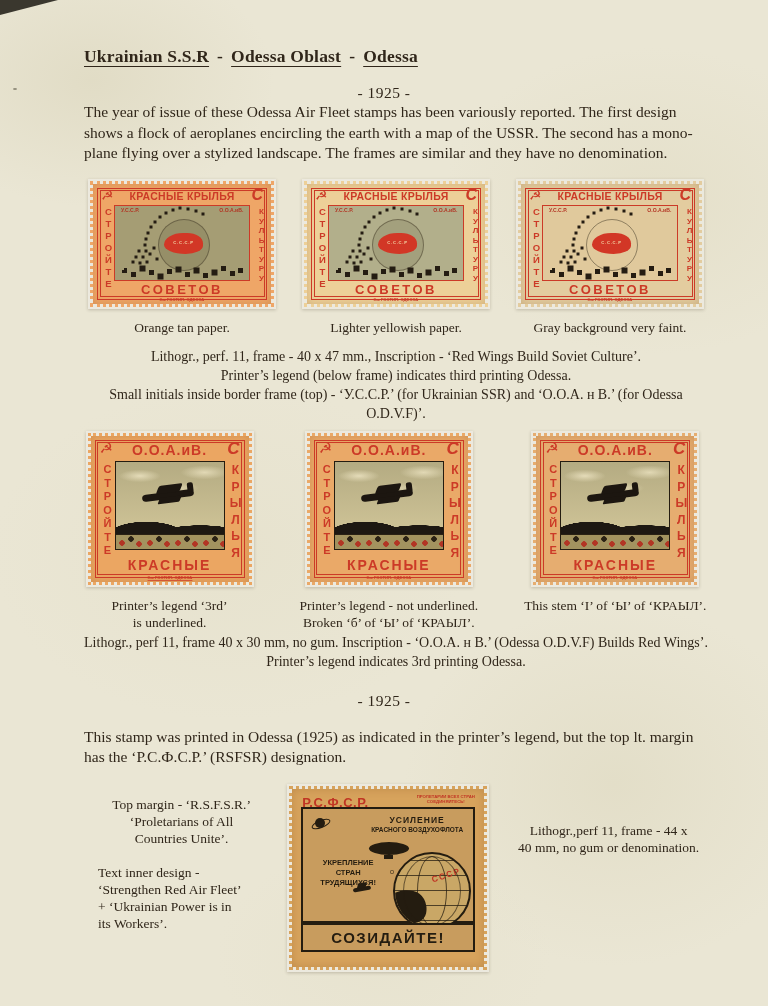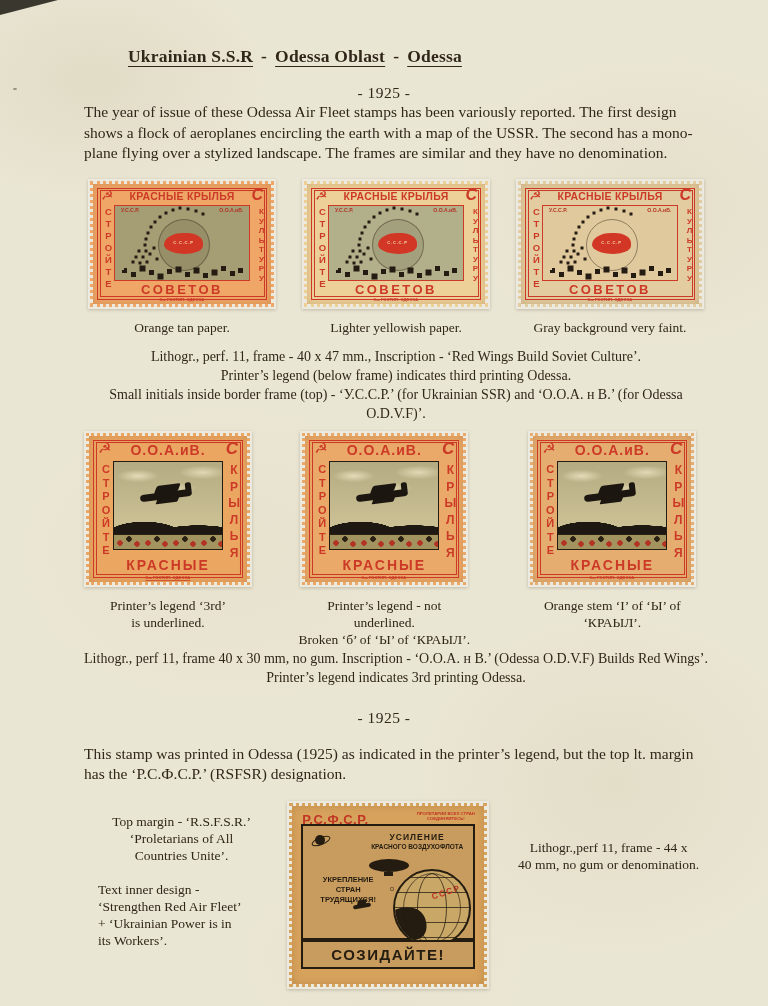--- a/index.html
+++ b/index.html
@@ -15,21 +15,21 @@
     font-family:"Liberation Serif", serif;
     color:#30261a;
   }
   .corner-shadow{position:absolute;top:0;left:0;width:58px;height:15px;
     background:#3a372e;clip-path:polygon(0 0,100% 0,0 100%);}
   .page-speck{position:absolute;top:88px;left:13px;width:4px;height:2px;background:rgba(90,85,70,.6);border-radius:50%;}
 
   .content{padding:46px 60px 0 84px;}
 
   
-  .title{font-size:17.5px;font-weight:bold;letter-spacing:.2px;margin-left:44px;}
+  .title{font-size:17.5px;font-weight:bold;letter-spacing:.2px;}
   .title .seg{text-decoration:underline;text-decoration-thickness:1.3px;text-underline-offset:3.5px;}
   .title .sep{padding:0 8px;}
   .year-heading{text-align:center;font-size:15.5px;margin-top:17px;letter-spacing:.5px;width:600px;}
   .para{font-size:15.5px;line-height:1.33;width:624px;white-space:pre-line;}
   .ml{white-space:pre-line;}
 
   
   .row{display:flex;justify-content:center;align-items:flex-start;width:624px;}
   .row1{gap:26px;margin-top:15px;}
   .row2{gap:46px;margin-top:8px;}
@@ -334,21 +334,21 @@
             <div class="vtext t2-right">КРЫЛЬЯ</div>
             <div class="t2-vig">
               <div class="t2-plane"></div>
               <div class="t2-hills"></div>
               <div class="t2-waves"></div>
             </div>
             <div class="t2-bot">КРАСНЫЕ</div>
             <div class="legend">3-я ГОСТИП. ОДЕССА</div>
           </div>
         </div>
-        <div class="caption ml">Orange stem ‘I’ of ‘Ы’ of ‘КРАЫЛ’.</div>
+        <div class="caption ml">This stem ‘I’ of ‘Ы’ of ‘КРАЫЛ’.</div>
       </div>
     </div>
 
     <div class="notes notes2">
       <div>Lithogr., perf 11, frame 40 x 30 mm, no gum.  Inscription  -  ‘О.О.А. н В.’ (Odessa O.D.V.F) Builds Red Wings’.</div>
       <div>Printer’s legend indicates 3rd printing Odessa.</div>
     </div>
 
     <div class="year-heading" style="margin-top:21px;">- 1925 -</div>
 

